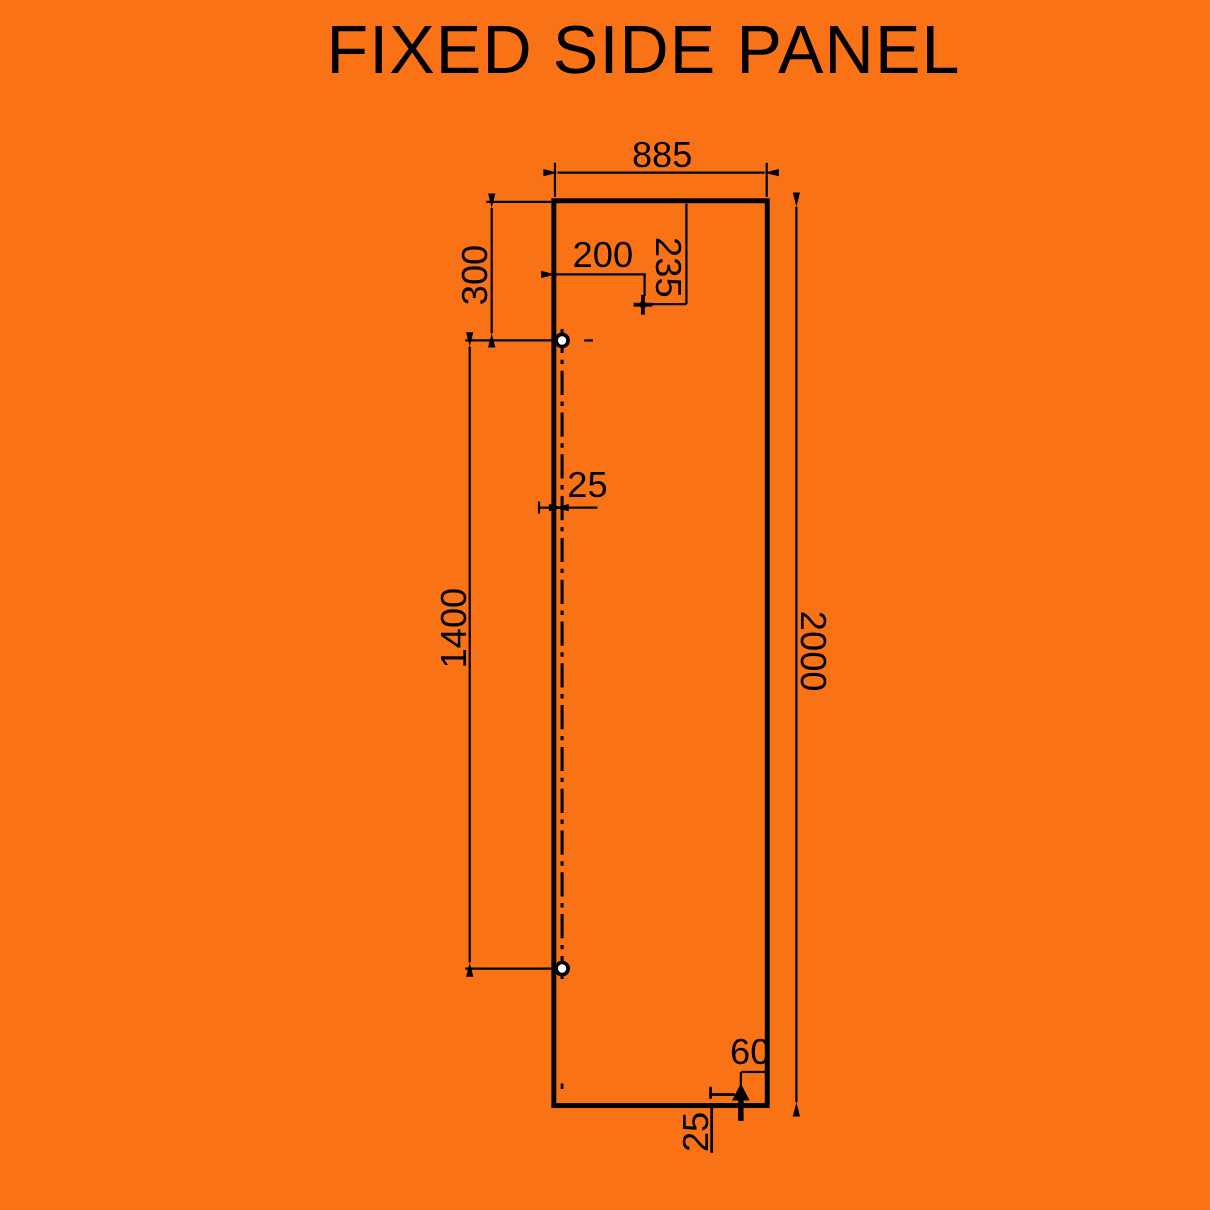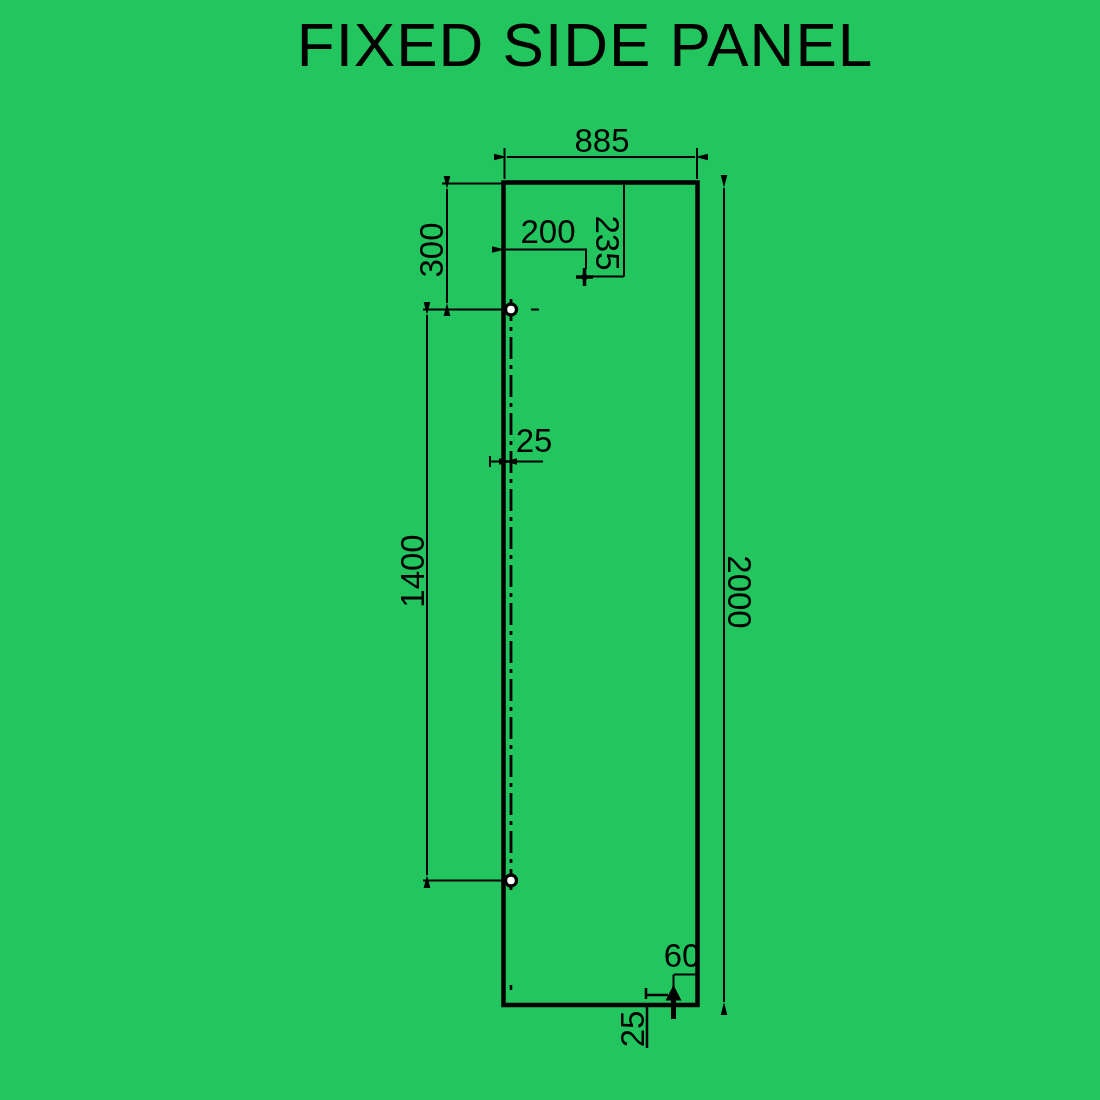--- a/index.html
+++ b/index.html
@@ -1,20 +1,20 @@
 <!DOCTYPE html>
 <html><head>
 <meta charset="utf-8">
 <style>
   html, body { margin: 0; padding: 0; background: #ffffff; }
   .stage {
     position: relative;
     width: 1100px;
     height: 1100px;
-    background: #22c55e;
+    background: #f97316;
     overflow: hidden;
   }
   svg { display: block; }
   .t-title {
     font-family: "Liberation Sans", sans-serif;
     font-size: 62px;
     fill: #000;
     letter-spacing: 1px;
   }
   .t-dim {

